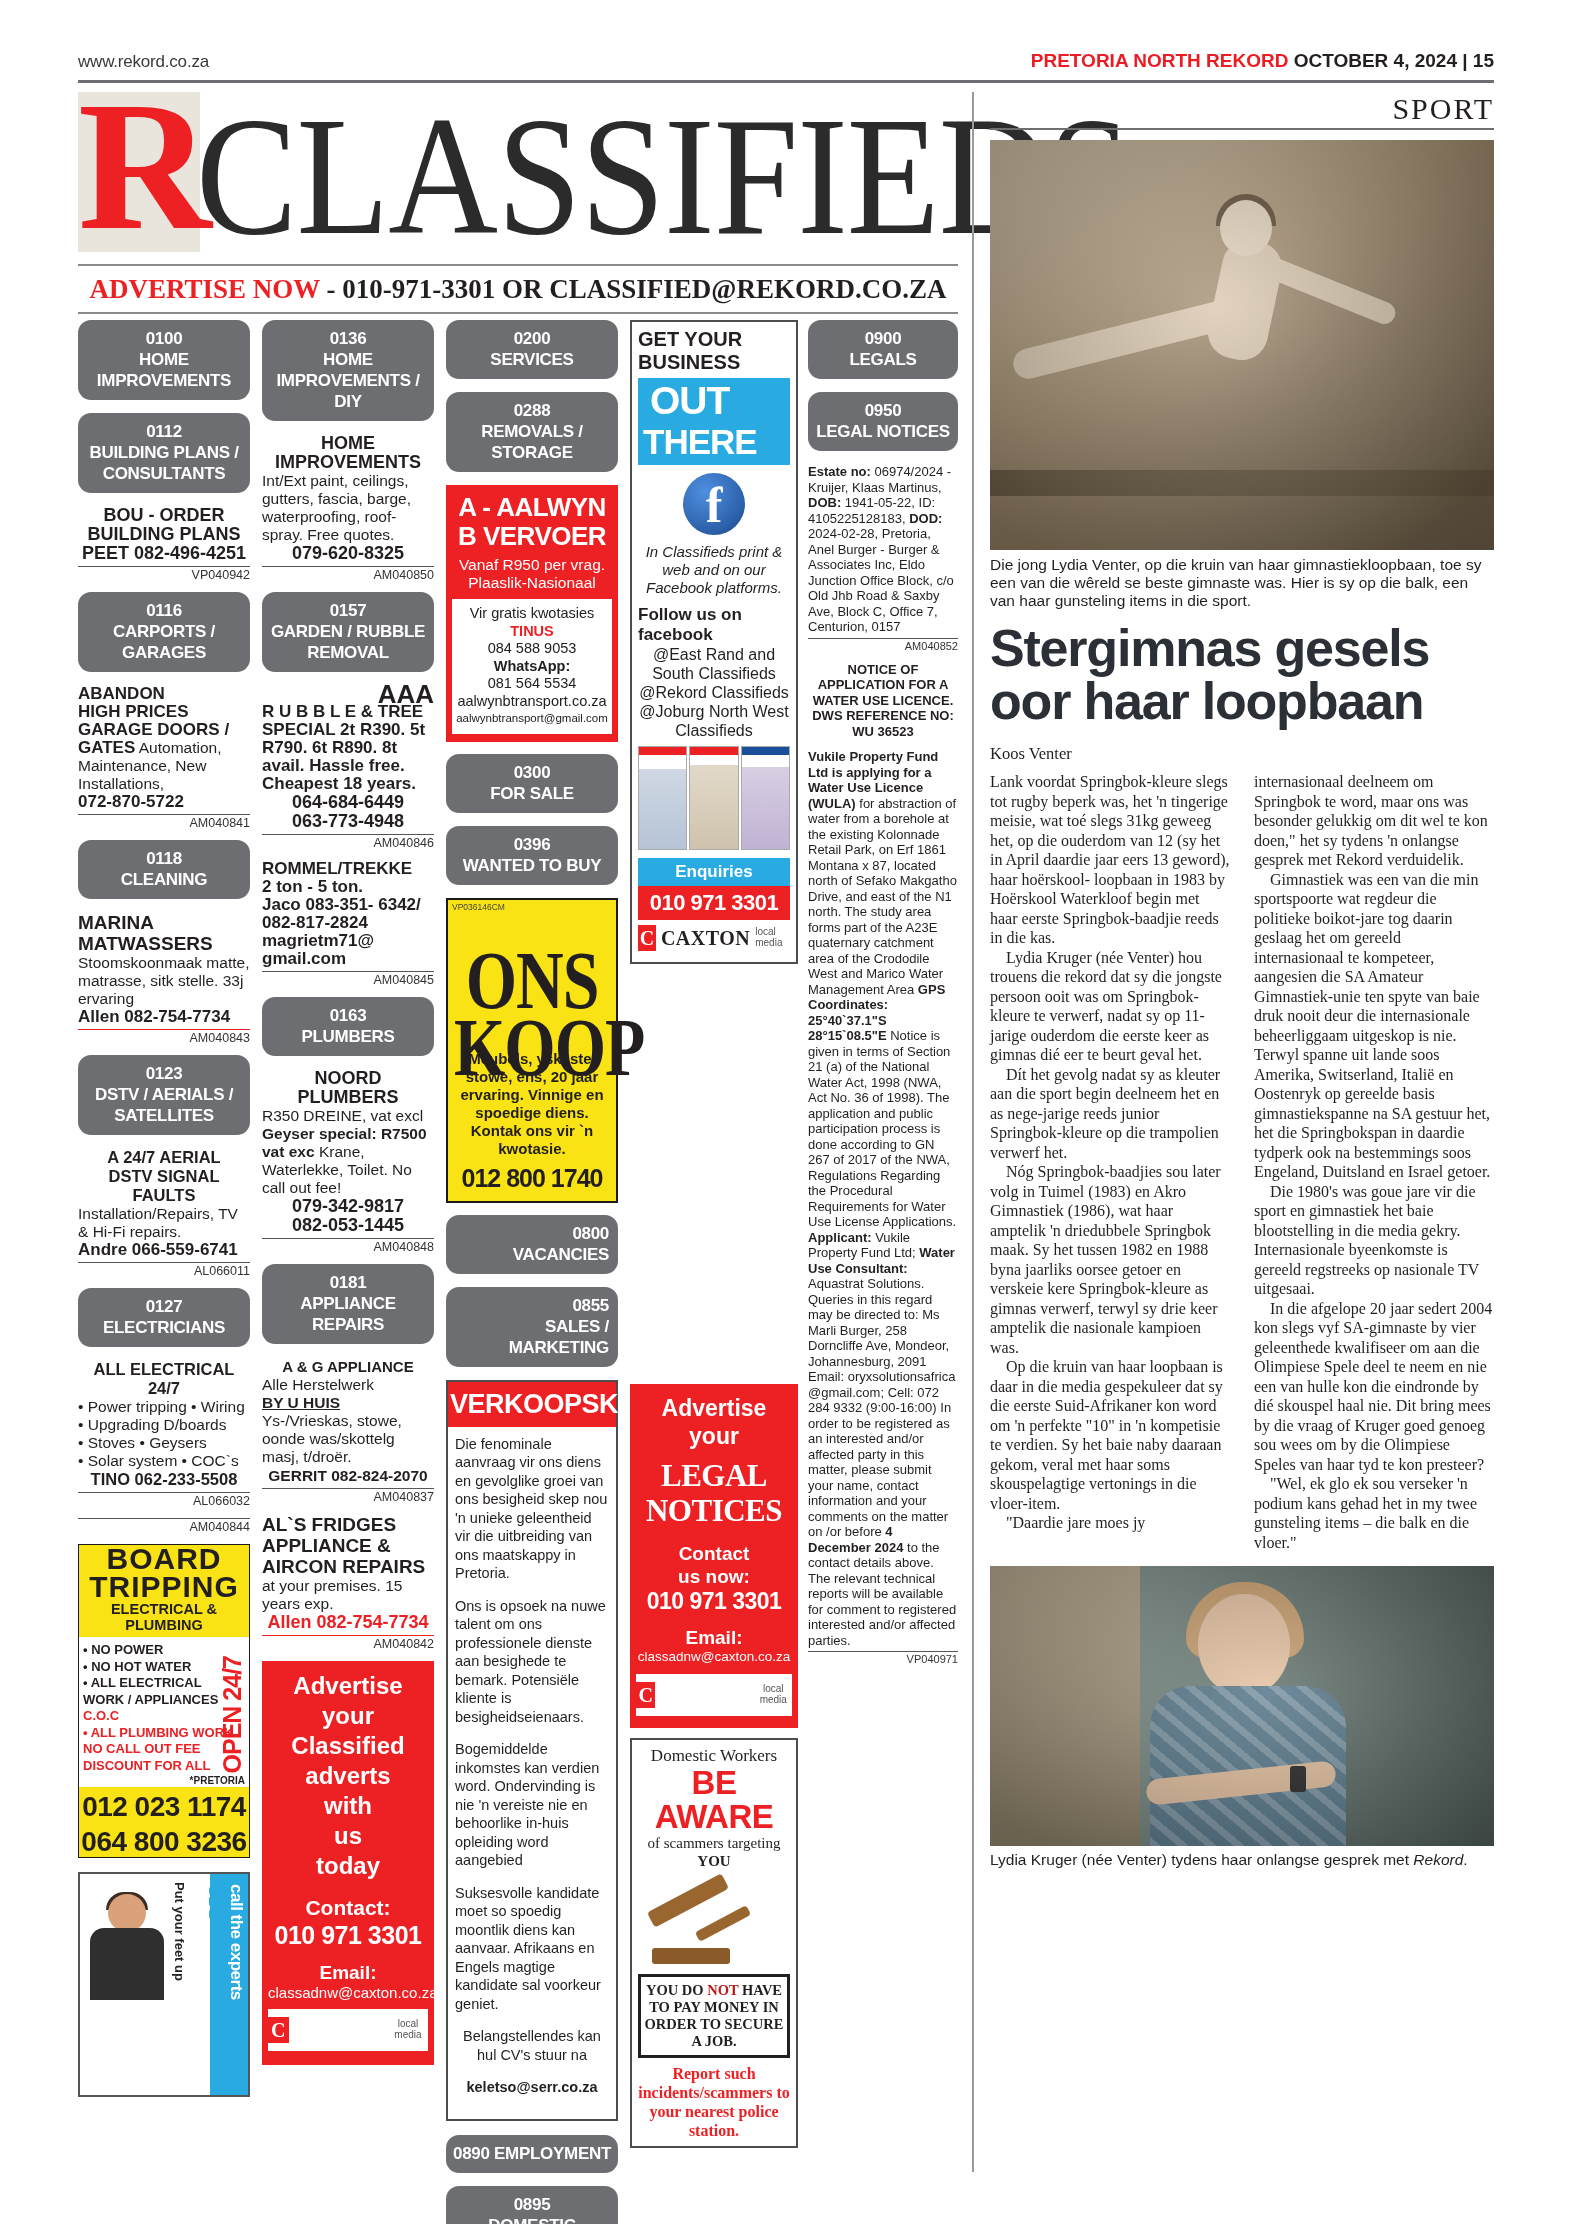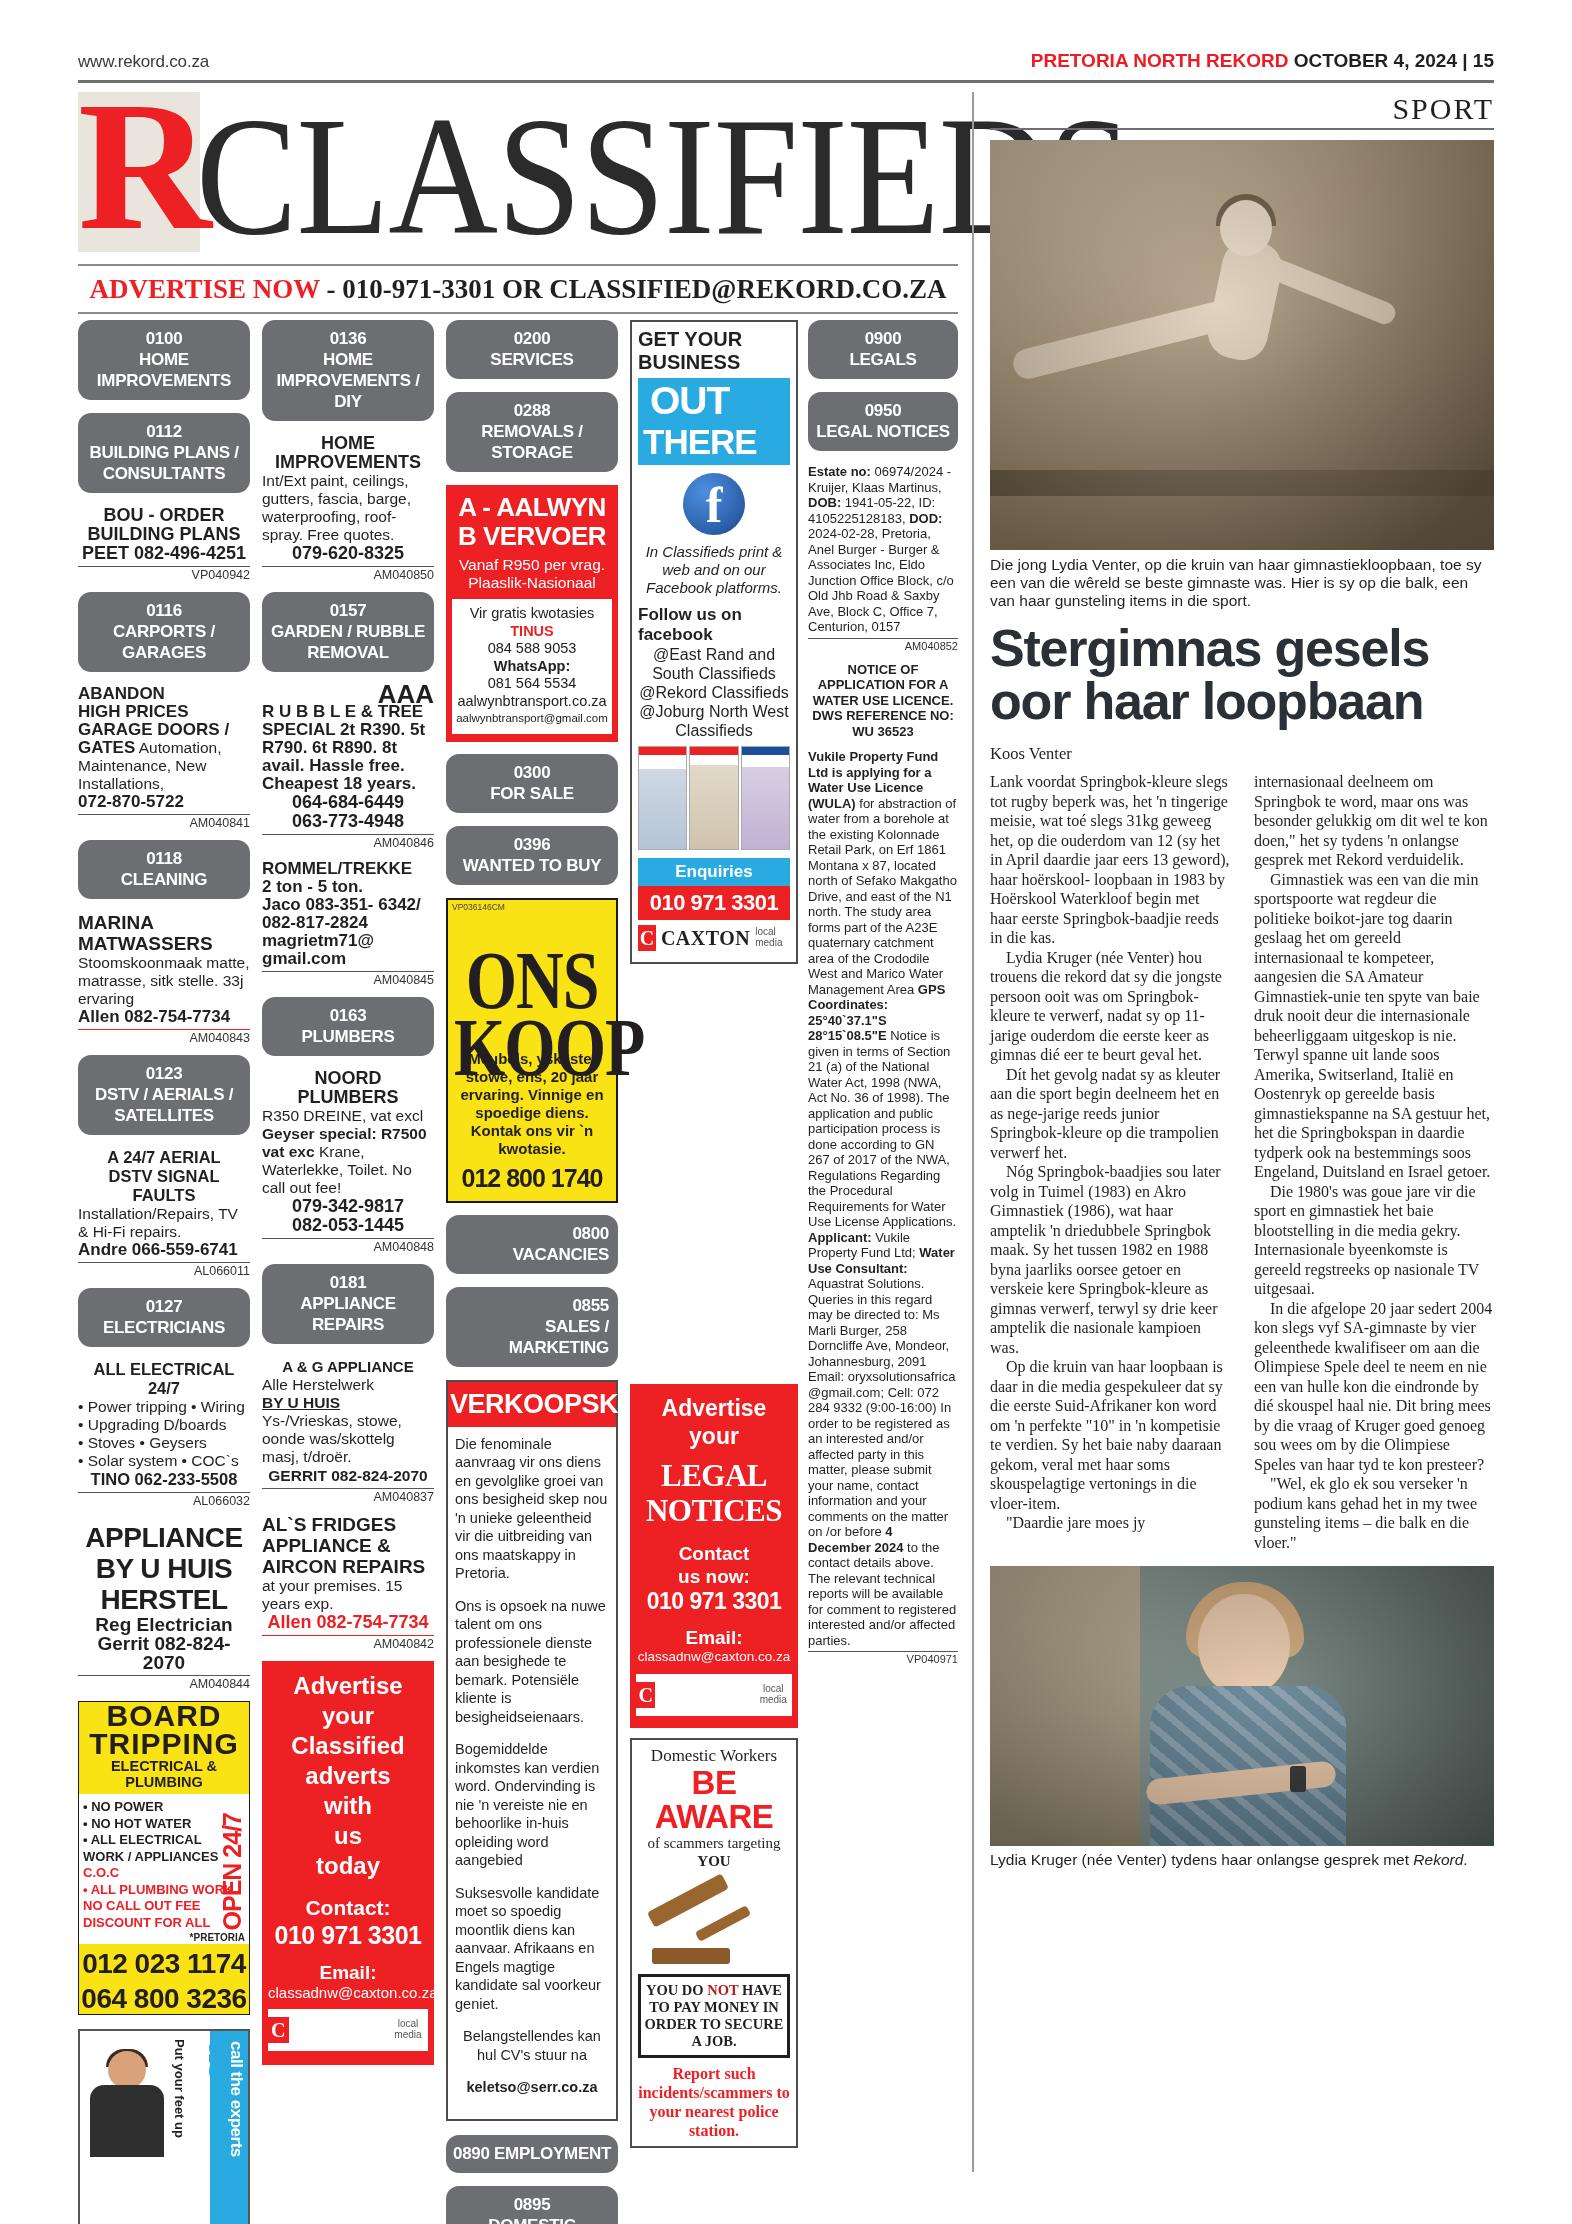--- a/index.html
+++ b/index.html
@@ -344,25 +344,20 @@
         <div class="ad">
           <div class="hdr">ALL ELECTRICAL 24/7</div>
           <div>• Power tripping • Wiring</div>
           <div>• Upgrading D/boards</div>
           <div>• Stoves • Geysers</div>
           <div>• Solar system • COC`s</div>
           <div class="hdr">TINO 062-233-5508</div>
         </div>
         <div class="code">AL066032</div>
 
-        <div class="ad" style="margin-top:14px">
-          <div style="font-size:28px;font-weight:bold;text-align:center;line-height:31px;white-space:pre-line;letter-spacing:-0.5px">APPLIANCE BY U HUIS HERSTEL</div>
-          <div class="hdr" style="font-size:19px">Reg Electrician</div>
-          <div class="hdr" style="font-size:19px">Gerrit 082-824-2070</div>
-        </div>
         <div class="code">AM040844</div>
 
         <div class="bt">
           <div class="h1">BOARD</div>
           <div class="h1">TRIPPING</div>
           <div class="h2">ELECTRICAL &amp; PLUMBING</div>
           <div class="white">
             <ul>
               <li>• NO POWER</li>
               <li>• NO HOT WATER</li>

